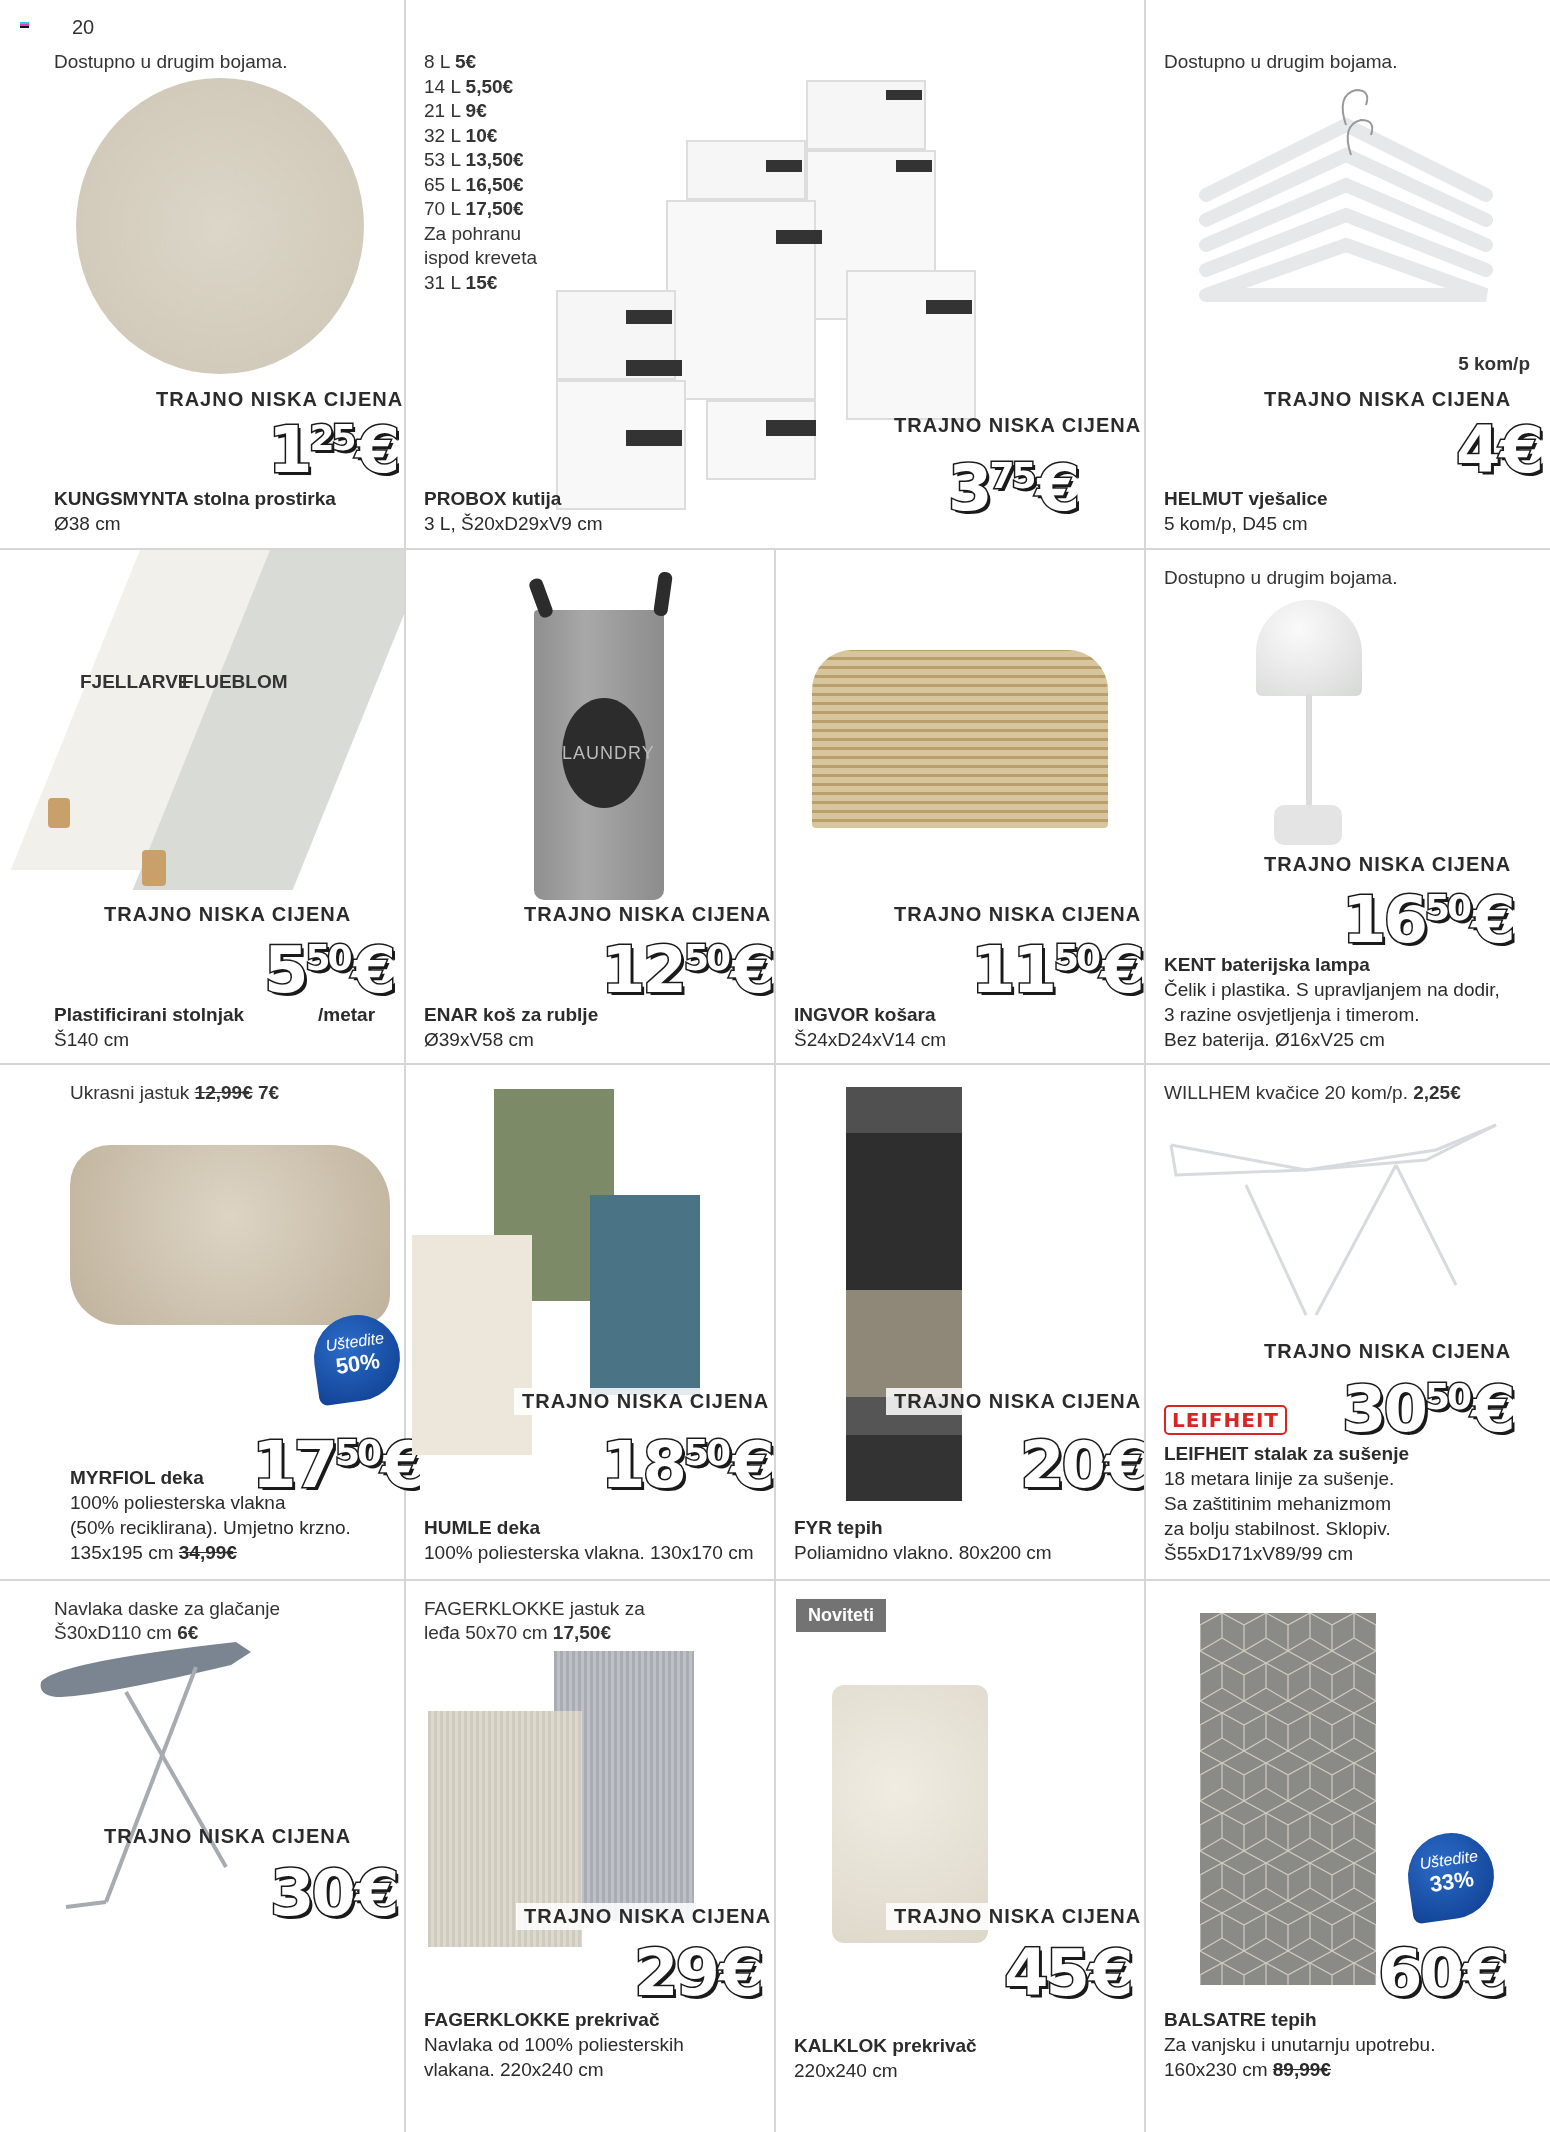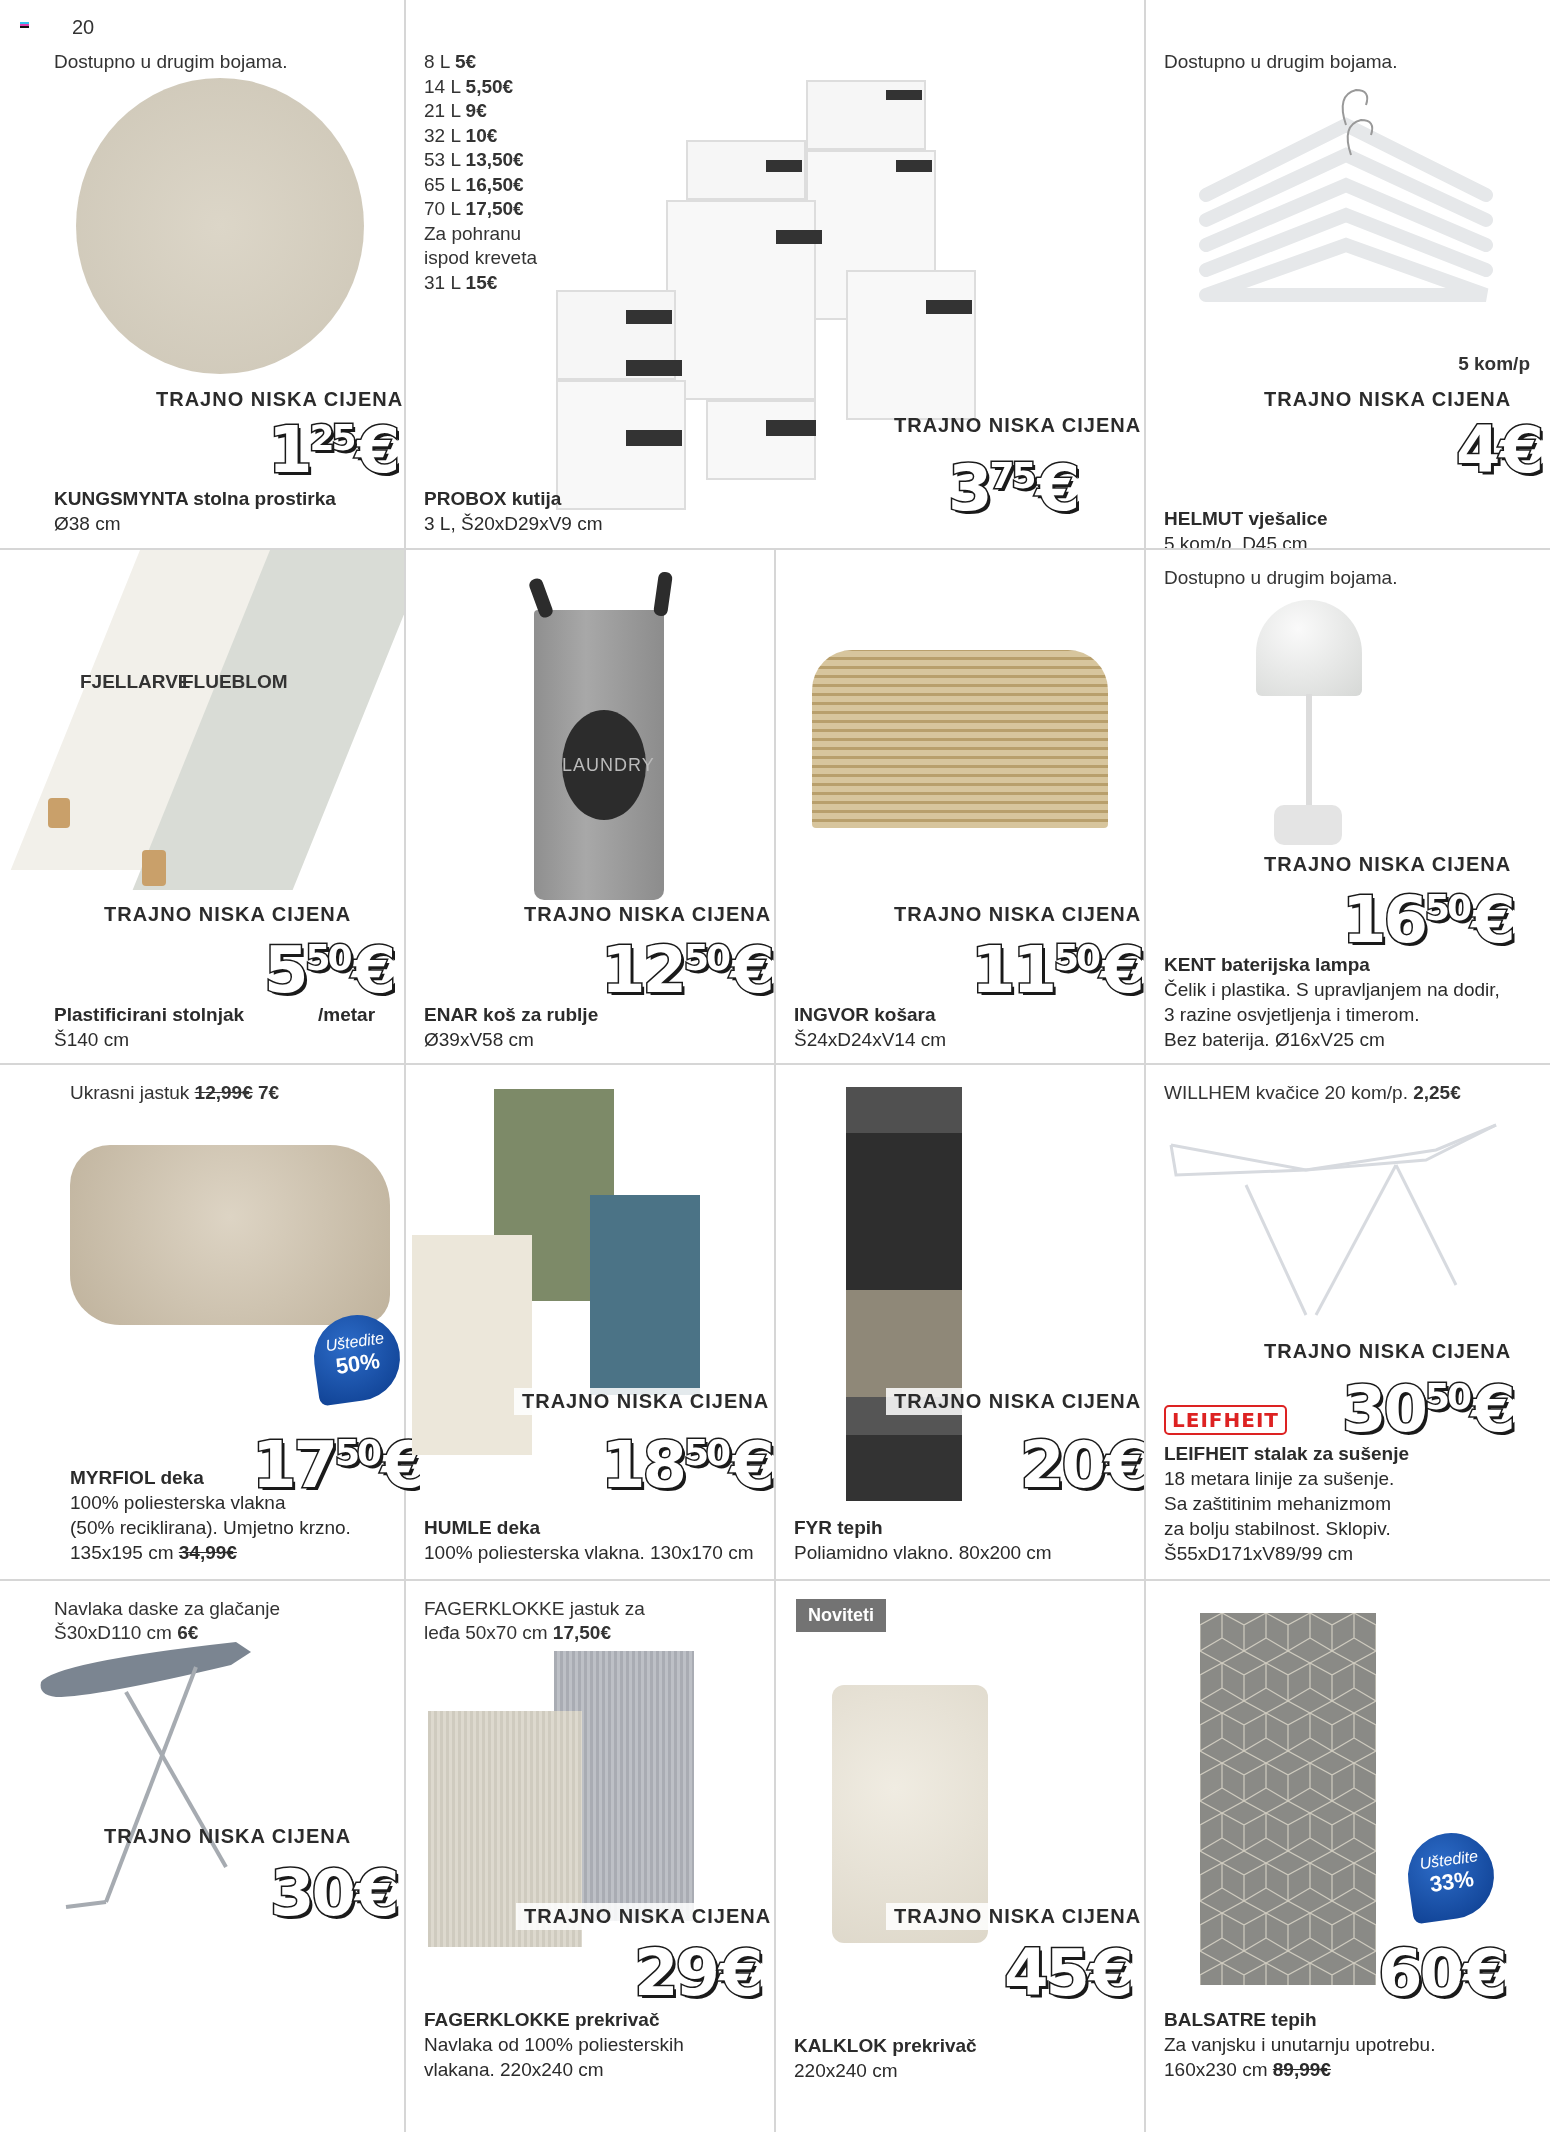--- a/index.html
+++ b/index.html
@@ -119,21 +119,21 @@
     <g fill="none" stroke="#999" stroke-width="2">
         <path d="M160 50 Q150 20 170 15 Q185 15 180 30"></path>
         <path d="M165 80 Q155 50 175 45 Q190 45 185 60"></path>
       </g>
   </svg>
   <div class="note" style="right:20px;top:352px;font-weight:bold">5 kom/p</div>
   <div class="tnc" style="left:118px;top:388px">TRAJNO NISKA CIJENA</div>
   <div class="price" style="left:310px;top:418px">
     <span class="main">4</span><span class="cur">€</span>
   </div>
-  <div class="title" style="left:18px;top:506px">
+  <div class="title" style="left:18px;top:486px">
     <b>HELMUT</b><b> vješalice</b>
     <span class="desc">5 kom/p, D45 cm</span>
   </div>
 </div>
 
 <div class="cell" style="left:0;top:550px;width:404px;height:513px">
   <div class="img" style="left:50px;top:0;width:200px;height:320px;background:#f2f0ea;transform:skewX(-22deg);transform-origin:top left;left:140px"></div>
   <div class="img" style="left:270px;top:0;width:160px;height:340px;background:#d9dcd6;transform:skewX(-22deg);transform-origin:top left"></div>
   <div class="img" style="left:48px;top:248px;width:22px;height:30px;background:#c9a06a;border-radius:4px"></div>
   <div class="img" style="left:142px;top:300px;width:24px;height:36px;background:#c9a06a;border-radius:4px"></div>
@@ -145,21 +145,21 @@
   </div>
   <div class="title" style="left:54px;top:452px">
     <b>Plastificirani stolnjak</b>
     <span class="desc">Š140 cm</span>
   </div>
   <div class="title" style="left:318px;top:452px"><b>/metar</b></div>
 </div>
 
 <div class="cell" style="left:406px;top:550px;width:368px;height:513px">
   <div class="img" style="left:128px;top:60px;width:130px;height:290px;background:linear-gradient(90deg,#8f8f8f,#a8a8a8 40%,#8c8c8c);border-radius:4px 4px 10px 10px">
-    <div style="position:absolute;left:28px;top:100px;width:84px;height:110px;border-radius:50%;background:#2c2c2c;color:#bbb;font-size:18px;text-align:center;line-height:110px;letter-spacing:1px">LAUNDRY</div>
+    <div style="position:absolute;left:28px;top:88px;width:84px;height:110px;border-radius:50%;background:#2c2c2c;color:#bbb;font-size:18px;text-align:center;line-height:110px;letter-spacing:1px">LAUNDRY</div>
   </div>
   <div class="img" style="left:128px;top:28px;width:14px;height:40px;background:#2c2c2c;border-radius:6px;transform:rotate(-20deg)"></div>
   <div class="img" style="left:250px;top:22px;width:14px;height:44px;background:#2c2c2c;border-radius:6px;transform:rotate(8deg)"></div>
   <div class="tnc" style="left:118px;top:353px">TRAJNO NISKA CIJENA</div>
   <div class="price" style="left:195px;top:388px">
     <span class="main">12</span><span class="cents">50</span><span class="cur">€</span>
   </div>
   <div class="title" style="left:18px;top:452px">
     <b>ENAR</b><b> koš za rublje</b>
     <span class="desc">Ø39xV58 cm</span>

